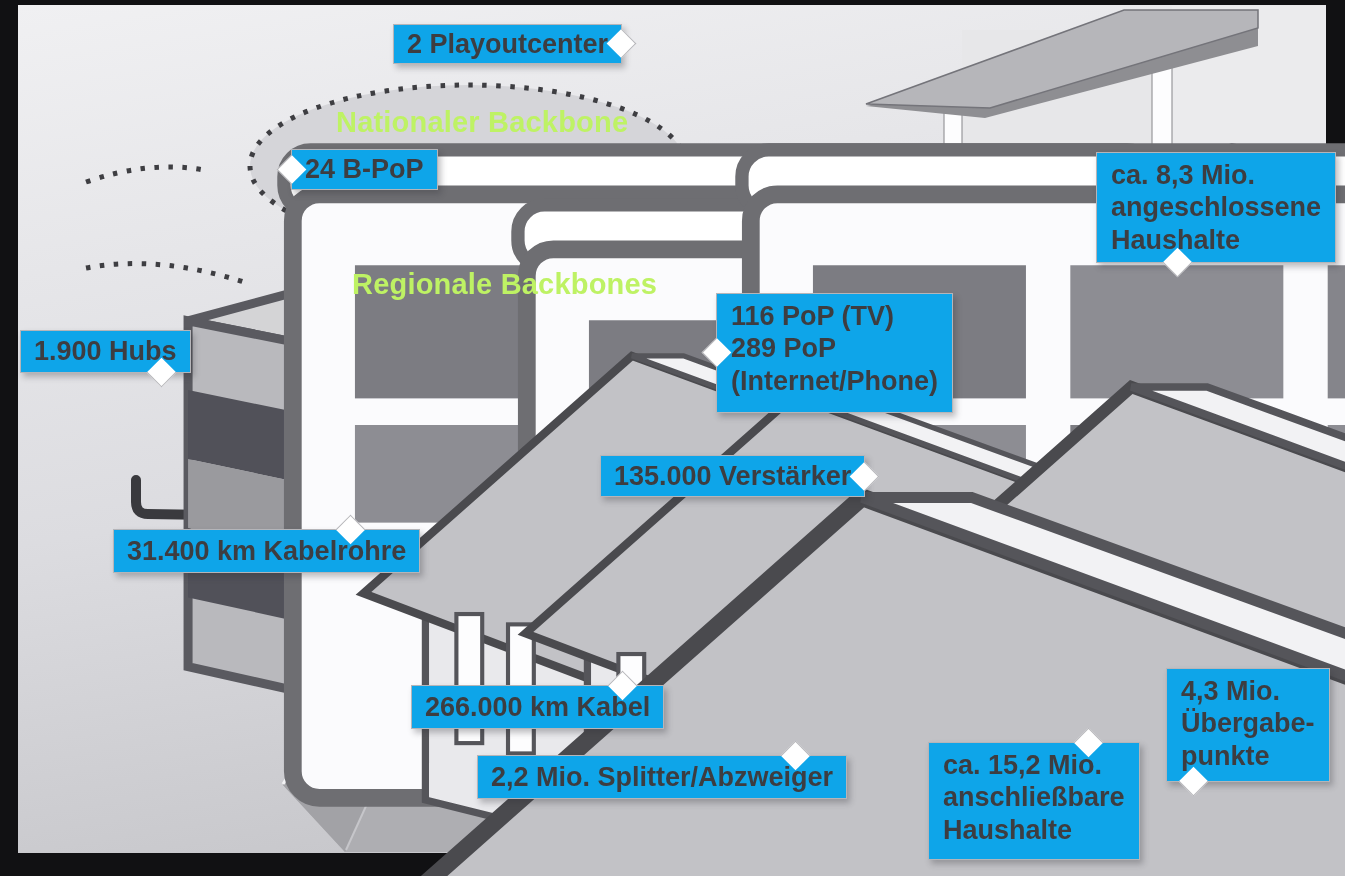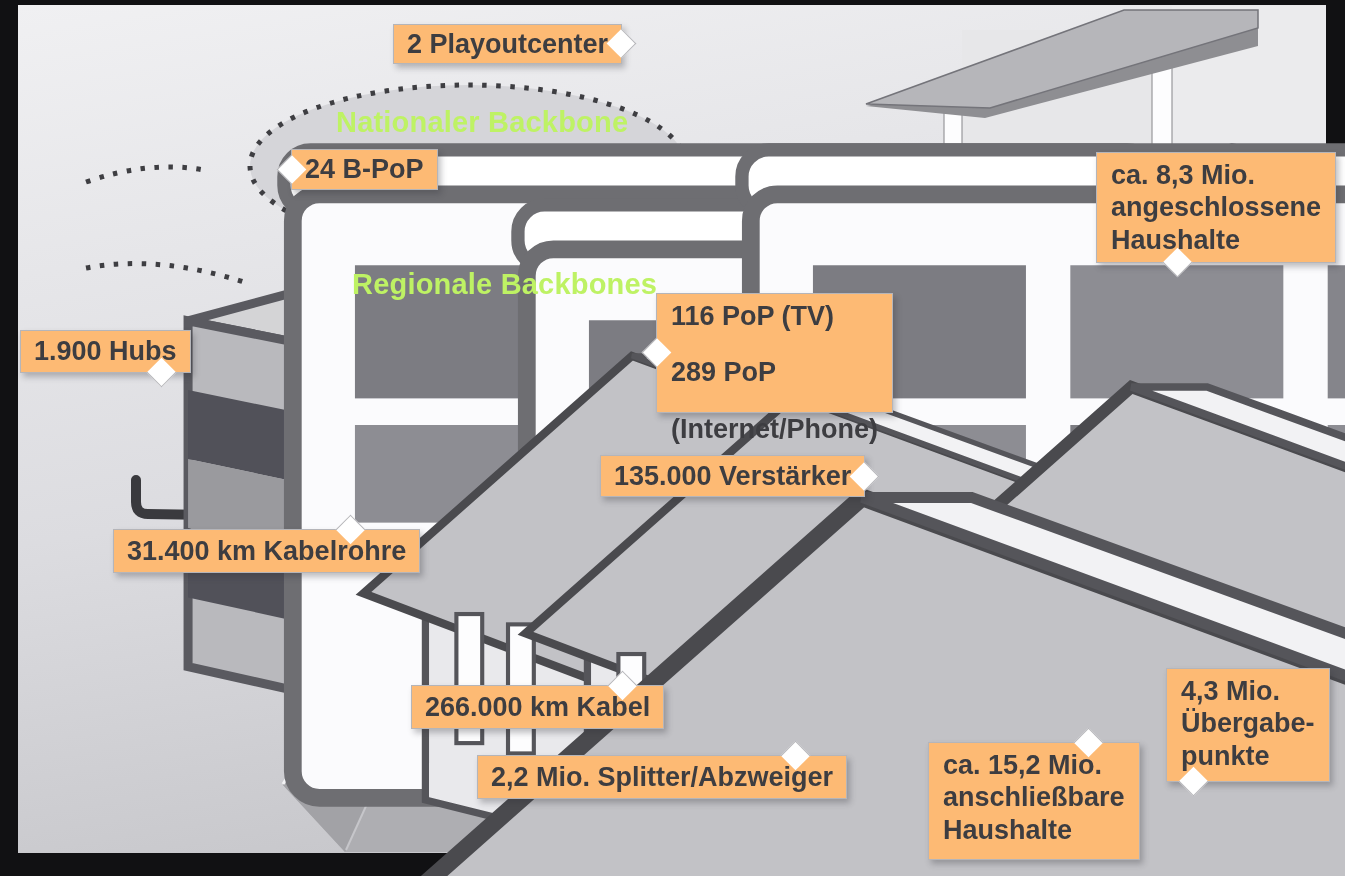--- a/index.html
+++ b/index.html
@@ -8,21 +8,21 @@
     background:#111113; font-family:"Liberation Sans", sans-serif;
   }
   svg.scene { position:absolute; left:0; top:0; display:block; }
 
   .backbone-label {
     position:absolute; color:#bef264; font-weight:700; font-size:29px;
     white-space:nowrap; z-index:3; letter-spacing:0.2px;
   }
 
   .callout {
-    position:absolute; background:#fdba74; border:1px solid #b5b5b9;
+    position:absolute; background:#0ea5e9; border:1px solid #b5b5b9;
     box-shadow:3px 4px 6px rgba(50,50,55,.30);
     color:#3d3d41; font-weight:700; z-index:6;
   }
   .callout .line { white-space:nowrap; position:relative; z-index:2; }
   .single { display:flex; align-items:center; padding:0 13px; font-size:27px; }
   .multi  { display:flex; flex-direction:column; 
             padding:6px 14px; font-size:27px; line-height:1.2; }
   .tail {
     position:absolute; width:20px; height:20px; background:#ffffff;
     transform:rotate(45deg); z-index:1;
@@ -201,21 +201,21 @@
   <div class="callout single" style="left:393px; top:24px; height:38px;">
     <span class="tail t-right" style="top:8px;"></span>
     <span class="line">2 Playoutcenter</span>
   </div>
 
   <div class="callout single" style="left:291px; top:149px; height:39px;">
     <span class="tail t-left" style="top:9px;"></span>
     <span class="line">24 B-PoP</span>
   </div>
 
-  <div class="callout multi" style="left:656px; top:293px; height:106px;gap:24px;">
+  <div class="callout multi" style="left:716px; top:293px; height:106px;">
     <span class="tail t-left" style="top:48px;"></span>
     <div class="line">116 PoP (TV)</div>
     <div class="line">289 PoP</div>
     <div class="line">(Internet/Phone)</div>
   </div>
 
   <div class="callout single" style="left:20px; top:330px; height:41px;">
     <span class="tail t-down" style="right:18px;"></span>
     <span class="line">1.900 Hubs</span>
   </div>

